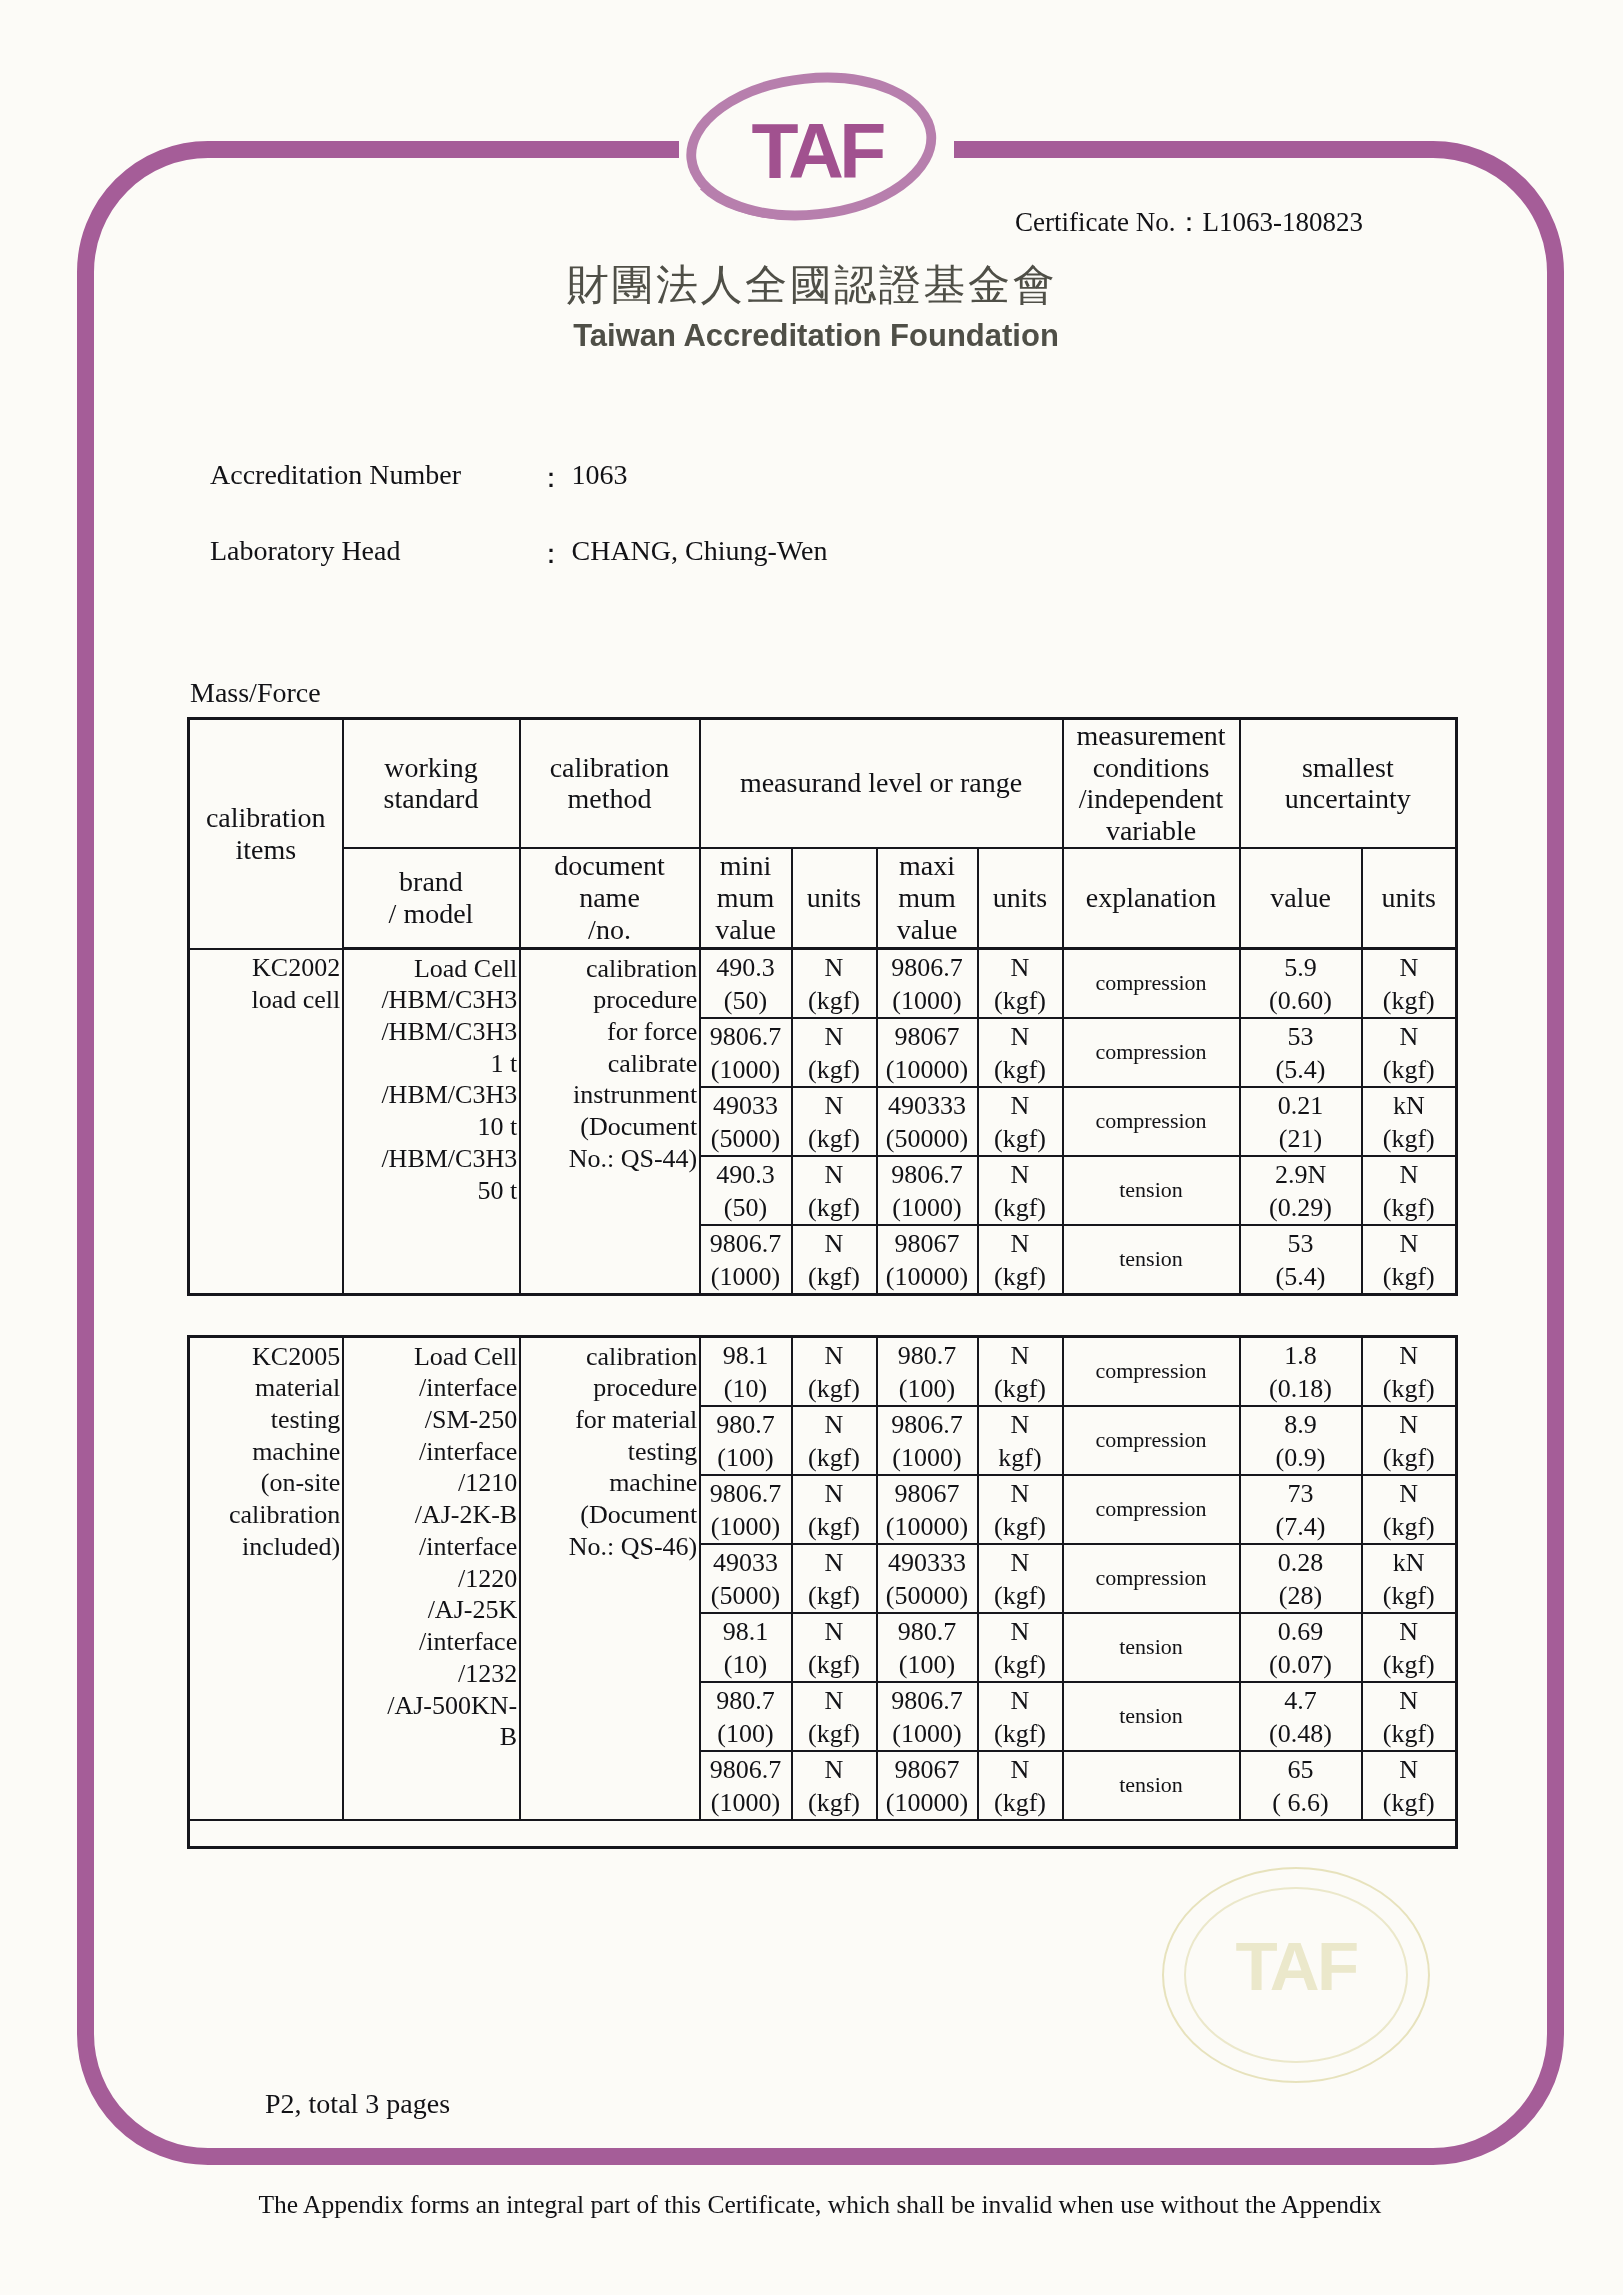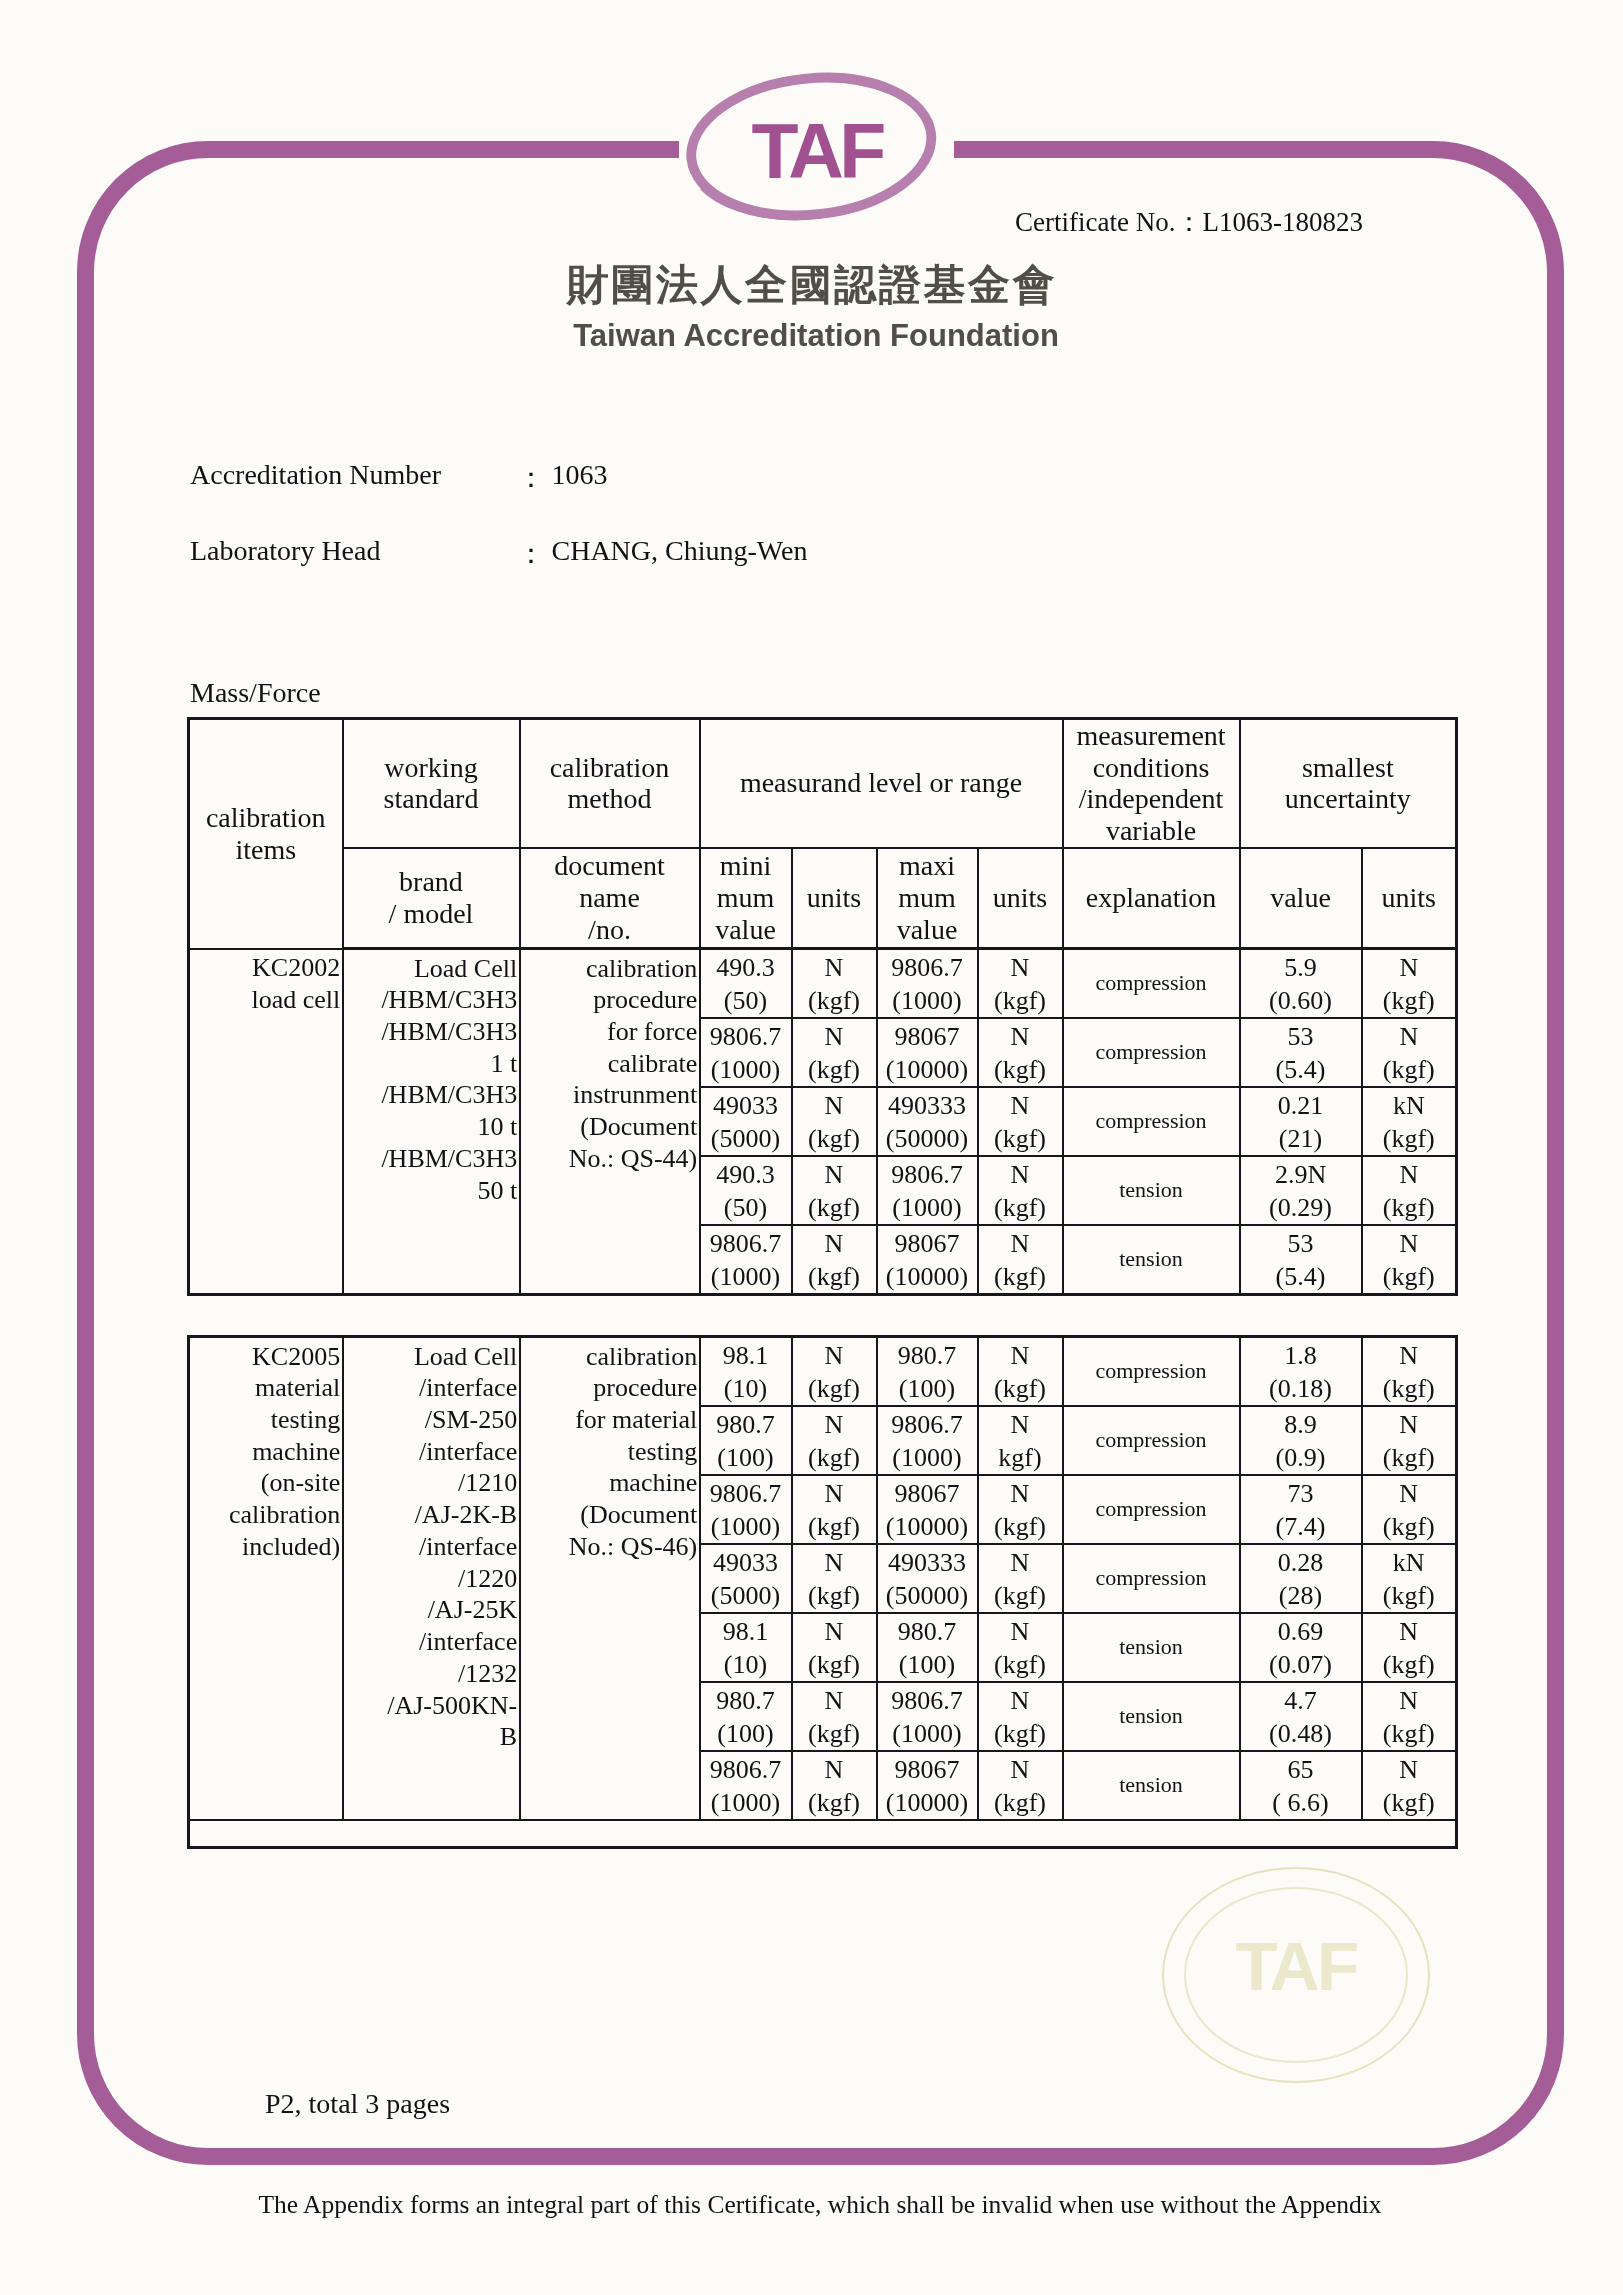--- a/index.html
+++ b/index.html
@@ -62,34 +62,34 @@
     letter-spacing:-4.6px;
   }
   .cert-line {
     position:absolute; left:1015px; top:204px;
     font-size:27px; white-space:nowrap;text-align:right;
   }
   .org-zh {
     position:absolute; left:0; width:100%; top:257px;
     text-align:center;
     font-family:"Liberation Sans", sans-serif;
-    font-weight:bold; font-size:42px;
+    font-weight:normal; font-size:42px;
     color:#4f4f47; letter-spacing:2.6px;
   }
   .org-en {
     position:absolute; left:0; width:100%; top:318px;
     text-align:center;
     font-family:"Liberation Sans", sans-serif;
     font-weight:bold; font-size:31px;
     color:#4f4f47;
     padding-left:8px;
   }
   .info-block { position:absolute; left:190px; top:459px; font-size:28px; }
   .info-row { display:flex; margin-bottom:38px; }
-  .info-label { width:327px; }
+  .info-label { width:327px;margin-left:20px; }
   .info-value { margin-left:6.5px;font-family:Liberation Serif, serif; }
   .section-title {
     position:absolute; left:190px; top:677px;
     font-size:28px;
   }
   
   table.caltbl {
     position:absolute; left:187px;
     width:1268px;
     border-collapse:collapse; table-layout:fixed;

